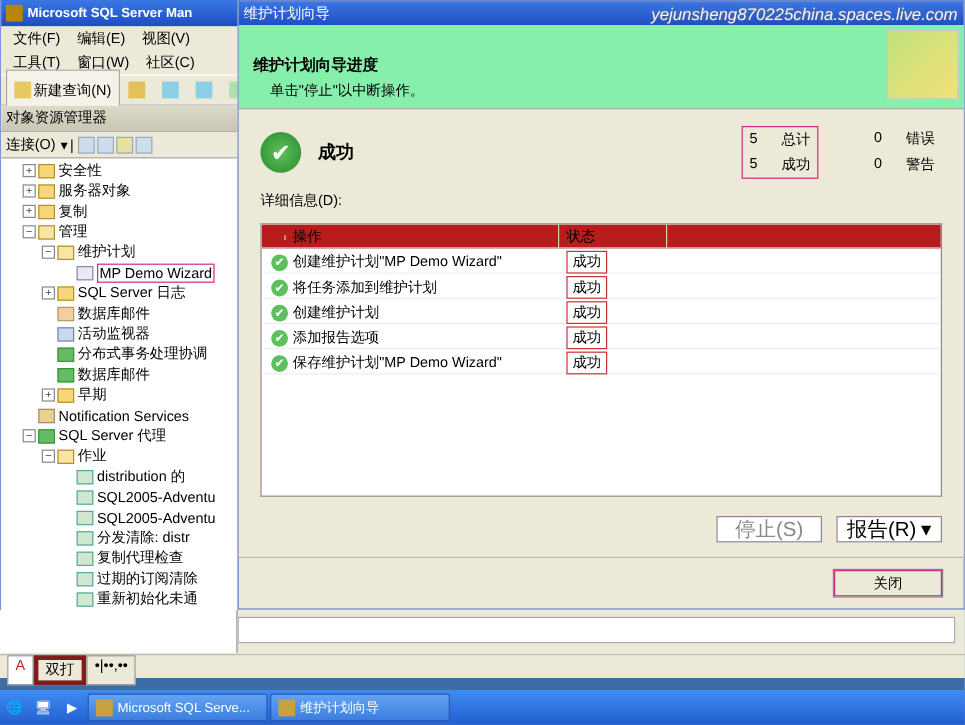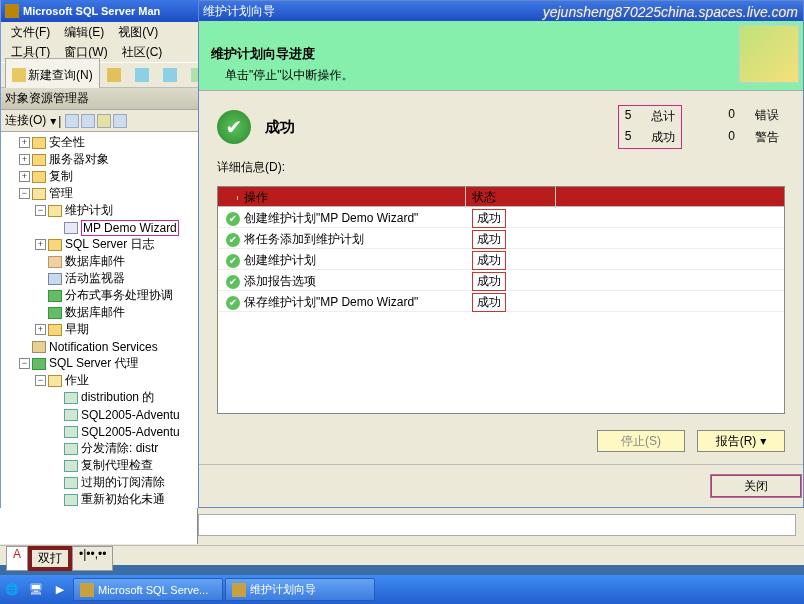--- a/index.html
+++ b/index.html
@@ -153,29 +153,29 @@
   .td-row { height:21px; border-bottom:1px solid #eee;}
   .td-row > div{ padding:2px 6px;}
   .row-check{width:14px;height:14px;border-radius:50%;background:#5cc15c;margin-left:2px; display:flex;align-items:center;justify-content:center;color:#fff;font-size:10px;}
   .status-cell{color:#000;}
   .status-hl{border:1px solid #c33;padding:0 4px;display:inline-block;min-width:34px;text-align:center;}
   .dlg-btn-row {
     display:flex; justify-content:flex-end; gap:12px; padding:6px 0 4px 0;
   }
   .btn {
     min-width:88px; height:22px;
-    background:#fef9c3; border:1px solid #888;
+    background:#ffffff; border:1px solid #888;
     display:inline-flex;align-items:center;justify-content:center;
-    font-size:12px;
+    font-size:17px;
   }
   .btn.disabled{color:#888;}
   .btn.drop::after{content:" ▾"; margin-left:4px;}
   .dlg-footer {
     border-top:1px solid #bbb;
-    padding:10px 2px; display:flex; justify-content:flex-end;
+    padding:10px 18px; display:flex; justify-content:flex-end;
   }
   .primary-btn{
     min-width:90px; height:22px; background:#ece9d8;
     border:1px solid #cc2a8a; outline:1px solid #888;
     display:inline-flex;align-items:center;justify-content:center;
   }
   
   .watermark {
     position:absolute; top:4px; right:6px;
     color:#f3f3f3; font-style:italic; font-size:14px;

